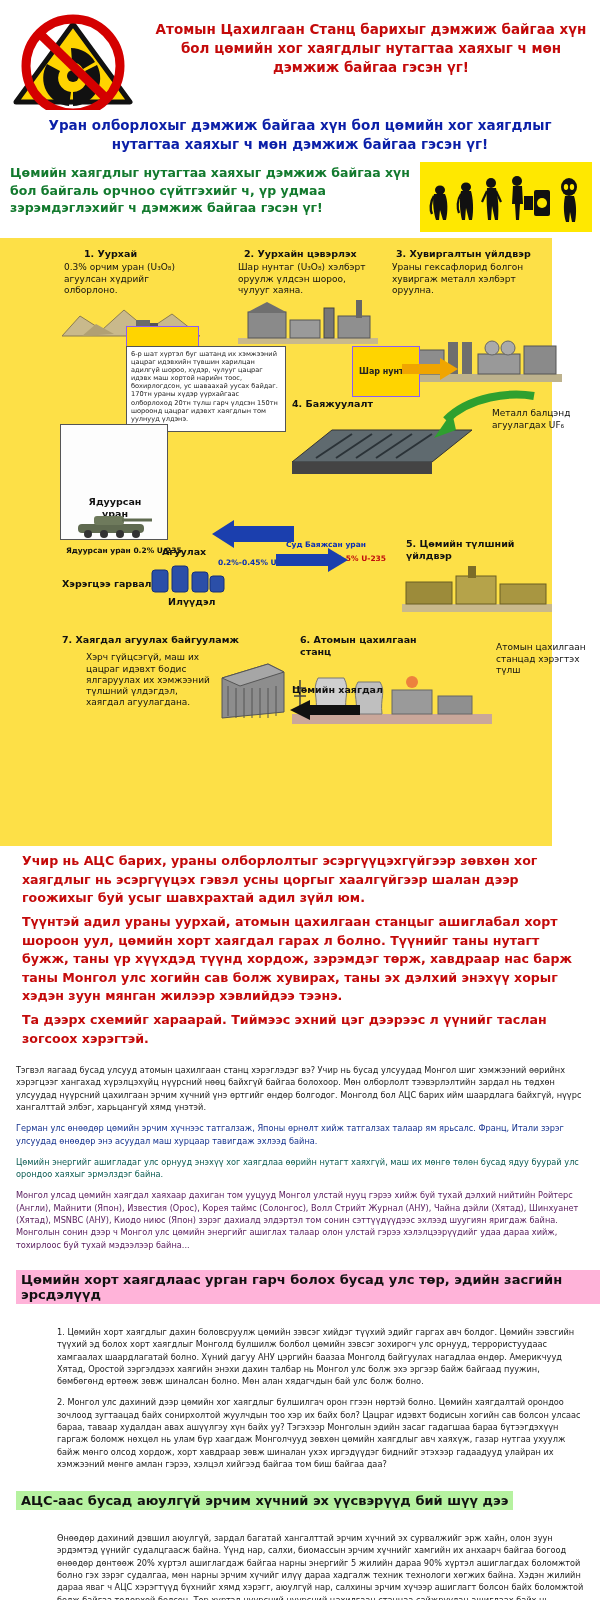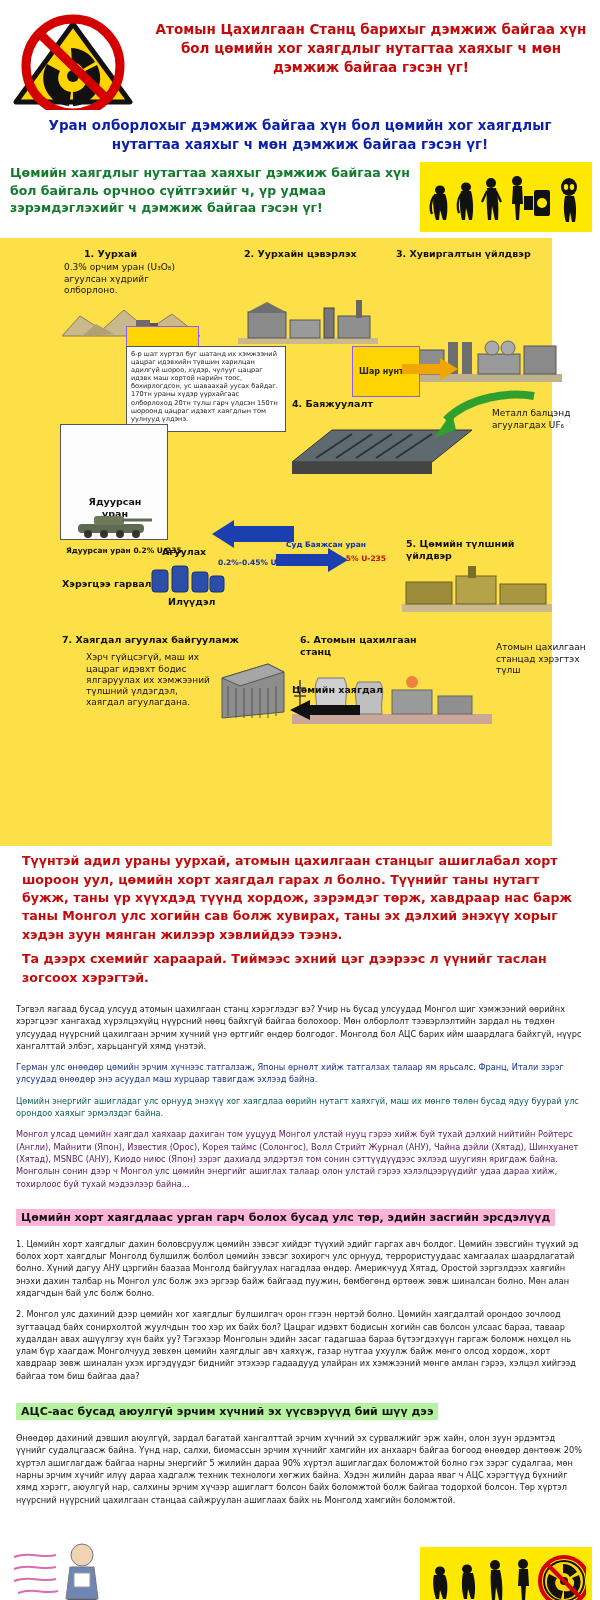--- a/index.html
+++ b/index.html
@@ -120,30 +120,30 @@
     margin:0 0 9px 0;
     color:#1b1b1b;
   }
   .body-block p.blue { color:#16338f; }
   .body-block p.teal { color:#0a5b52; }
   .body-block p.plum { color:#5b2060; }
 
   
   .hl {
     display:inline-block;
-    font-size:11px;
+    font-size:13px;
     font-weight:bold;
     padding:2px 5px;
-    margin:6px 0 12px 16px;
+    margin:6px 0 22px 16px;
     color:#111;
   }
   .hl.pink { background:#ffb3d9; }
   .hl.green { background:#b6f2a0; }
 
-  .num-block { padding:0 14px 6px 16px; }
+  .num-block { padding:0 14px 6px 16px;margin-left:41px; }
   .num-block p { font-size:8.2px; line-height:1.5; margin:0 0 9px 0; color:#1b1b1b; }
 
   
   .footer {
     position:relative;
     height:118px;
     padding:8px 8px 10px 8px;
     display:flex;
     align-items:center;
     gap:6px;
@@ -249,33 +249,35 @@
         <path d="M20,46 L34,34 L52,44 Z" fill="#b0a074"></path>
         <rect x="74" y="30" width="14" height="8" fill="#6b6b6b"></rect>
         <rect x="88" y="33" width="8" height="5" fill="#555"></rect>
         <circle cx="78" cy="39" r="3" fill="#333"></circle>
         <circle cx="90" cy="39" r="3" fill="#333"></circle>
       </svg>
     </div>
     <div class="yellowtag" style="left:126px; top:88px; font-size:7px;">уурхайн хүдэр</div>
 
     <div class="d-label d-title" style="left:244px; top:10px;">2. Уурхайн цэвэрлэх</div>
+    <div class="d-label" style="left:238px; top:24px; width:140px;">Шар нунтаг (U₃O₈) хэлбэрт оруулж үлдсэн шороо, чулууг хаяна.</div>
     <div style="position:absolute; left:238px; top:52px;">
       <svg width="140" height="54" viewBox="0 0 140 54">
         <rect x="0" y="48" width="140" height="6" fill="#c9b98c"></rect>
         <rect x="10" y="22" width="38" height="26" fill="#8a8a8a" stroke="#555"></rect>
         <rect x="52" y="30" width="30" height="18" fill="#9a9a9a" stroke="#555"></rect>
         <rect x="86" y="18" width="10" height="30" fill="#777" stroke="#444"></rect>
         <rect x="100" y="26" width="32" height="22" fill="#8f8f8f" stroke="#555"></rect>
         <path d="M10,22 L29,12 L48,22 Z" fill="#6f6f6f"></path>
         <rect x="118" y="10" width="6" height="18" fill="#666"></rect>
       </svg>
     </div>
 
     <div class="d-label d-title" style="left:396px; top:10px;">3. Хувиргалтын үйлдвэр</div>
+    <div class="d-label" style="left:392px; top:24px; width:150px;">Ураны гексафлорид болгон хувиргаж металл хэлбэрт оруулна.</div>
     <div style="position:absolute; left:392px; top:86px;">
       <svg width="170" height="58" viewBox="0 0 170 58">
         <rect x="0" y="50" width="170" height="8" fill="#bdb28d"></rect>
         <rect x="6" y="26" width="46" height="24" fill="#8d8d8d" stroke="#555"></rect>
         <rect x="56" y="18" width="10" height="32" fill="#6e6e6e"></rect>
         <rect x="70" y="18" width="10" height="32" fill="#6e6e6e"></rect>
         <rect x="86" y="30" width="42" height="20" fill="#999" stroke="#555"></rect>
         <rect x="132" y="22" width="32" height="28" fill="#8a8a8a" stroke="#555"></rect>
         <circle cx="100" cy="24" r="7" fill="#aaa" stroke="#666"></circle>
         <circle cx="116" cy="24" r="7" fill="#aaa" stroke="#666"></circle>
@@ -417,20 +419,21 @@
     <div class="d-label d-title" style="left:292px; top:446px;">Цөмийн хаягдал</div>
     <div class="arrow" style="left:290px; top:462px;">
       <svg width="70" height="20" viewBox="0 0 70 20">
         <path d="M70,5 L20,5 L20,0 L0,10 L20,20 L20,15 L70,15 Z" fill="#111"></path>
       </svg>
     </div>
   </div>
 
   
   <div class="red-block">
+    <p>Учир нь АЦС барих, ураны олборлолтыг эсэргүүцэхгүйгээр зөвхөн хог хаягдлыг нь эсэргүүцэх гэвэл усны цоргыг хаалгүйгээр шалан дээр гоожихыг буй усыг шавхрахтай адил зүйл юм.</p>
     <p>Түүнтэй адил ураны уурхай, атомын цахилгаан станцыг ашиглабал хорт шороон уул, цөмийн хорт хаягдал гарах л болно. Түүнийг таны нутагт бужж, таны үр хүүхдэд түүнд хордож, зэрэмдэг төрж, хавдраар нас барж таны Монгол улс хогийн сав болж хувирах, таны эх дэлхий энэхүү хорыг хэдэн зуун мянган жилээр хэвлийдээ тээнэ.</p>
     <p>Та дээрх схемийг хараарай. Тиймээс эхний цэг дээрээс л үүнийг таслан зогсоох хэрэгтэй.</p>
   </div>
 
   
   <div class="body-block">
     <p>Тэгвэл яагаад бусад улсууд атомын цахилгаан станц хэрэглэдэг вэ? Учир нь бусад улсуудад Монгол шиг хэмжээний өөрийнх хэрэгцээг хангахад хүрэлцэхүйц нүүрсний нөөц байхгүй байгаа болохоор. Мөн олборлолт тээвэрлэлтийн зардал нь төдхөн улсуудад нүүрсний цахилгаан эрчим хүчний үнэ өртгийг өндөр болгодог. Монголд бол АЦС барих ийм шаардлага байхгүй, нүүрс хангалттай элбэг, харьцангуй хямд үнэтэй.</p>
     <p class="blue">Герман улс өнөөдөр цөмийн эрчим хүчнээс татгалзаж, Японы өрнөлт хийж татгалзах талаар ям ярьсалс. Франц, Итали зэрэг улсуудад өнөөдөр энэ асуудал маш хурцаар тавигдаж эхлээд байна.</p>
     <p class="teal">Цөмийн энергийг ашигладаг улс орнууд энэхүү хог хаягдлаа өөрийн нутагт хаяхгүй, маш их мөнгө төлөн бусад ядуу буурай улс орондоо хаяхыг эрмэлздэг байна.</p>
     <p class="plum">Монгол улсад цөмийн хаягдал хаяхаар дахиган том ууцууд Монгол улстай нууц гэрээ хийж буй тухай дэлхий нийтийн Ройтерс (Англи), Майнити (Япон), Известия (Орос), Корея таймс (Солонгос), Волл Стрийт Журнал (АНУ), Чайна дэйли (Хятад), Шинхуанет (Хятад), MSNBC (АНУ), Киодо ниюс (Япон) зэрэг дахиалд элдэртэл том сонин сэттүүдүүдээс эхлээд шуугиян яригдаж байна. Монголын сонин дээр ч Монгол улс цөмийн энергийг ашиглах талаар олон улстай гэрээ хэлэлцээрүүдийг удаа дараа хийж, тохирлоос буй тухай мэдээлээр байна...</p>

